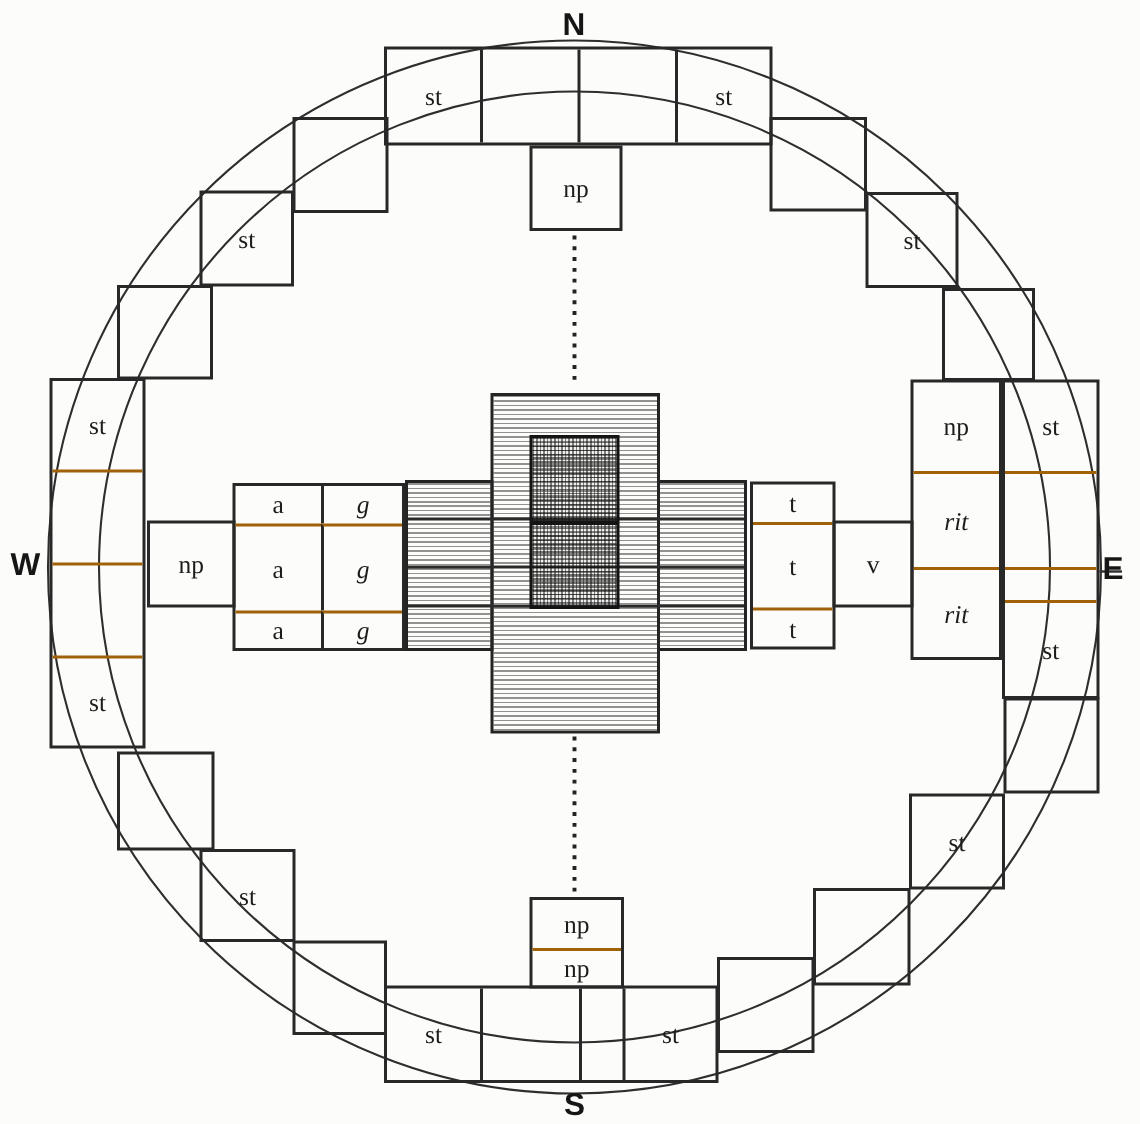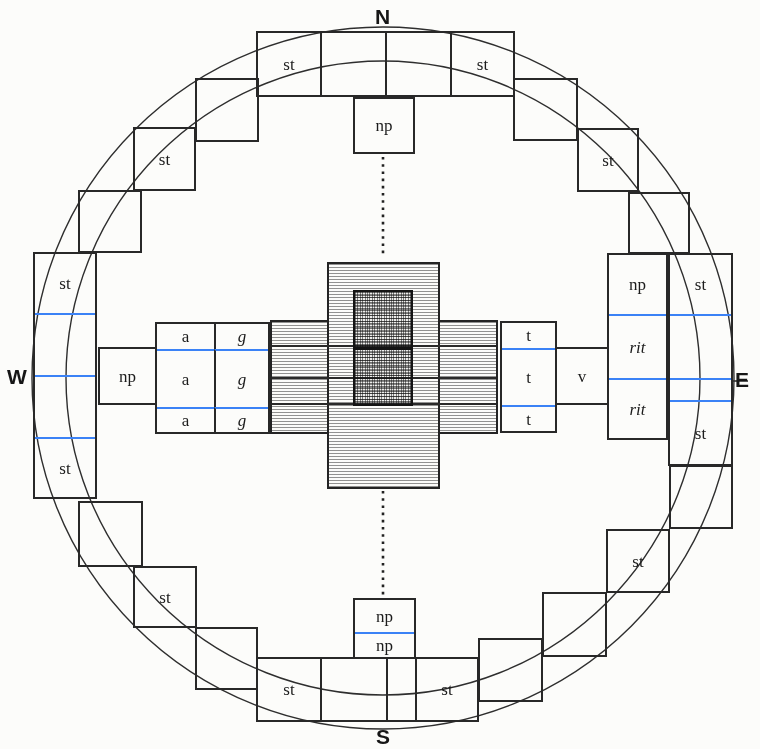--- a/index.html
+++ b/index.html
@@ -18,21 +18,21 @@
   }
   .sq{
     position:absolute;box-sizing:border-box;border:2px solid #282828;
     display:flex;align-items:center;justify-content:center;
     font-size:17px;line-height:1;background:transparent;
   }
   .grp > div{
     box-sizing:border-box;display:flex;align-items:center;justify-content:center;
     font-size:17px;line-height:1;overflow:visible;
   }
-  .grp > .bt{border-top:2px solid #3b82f6;}
+  .grp > .bt{border-top:2px solid #a16207;}
   .grp > .bl{border-left:2px solid #282828;}
   .it{font-style:italic;}
   
   .card{
     position:absolute;font-family:"Liberation Sans","DejaVu Sans",sans-serif;
     font-weight:700;font-size:21px;color:#161616;line-height:1;
   }
   
   .hatchH{
     position:absolute;box-sizing:border-box;border:2px solid #242424;

